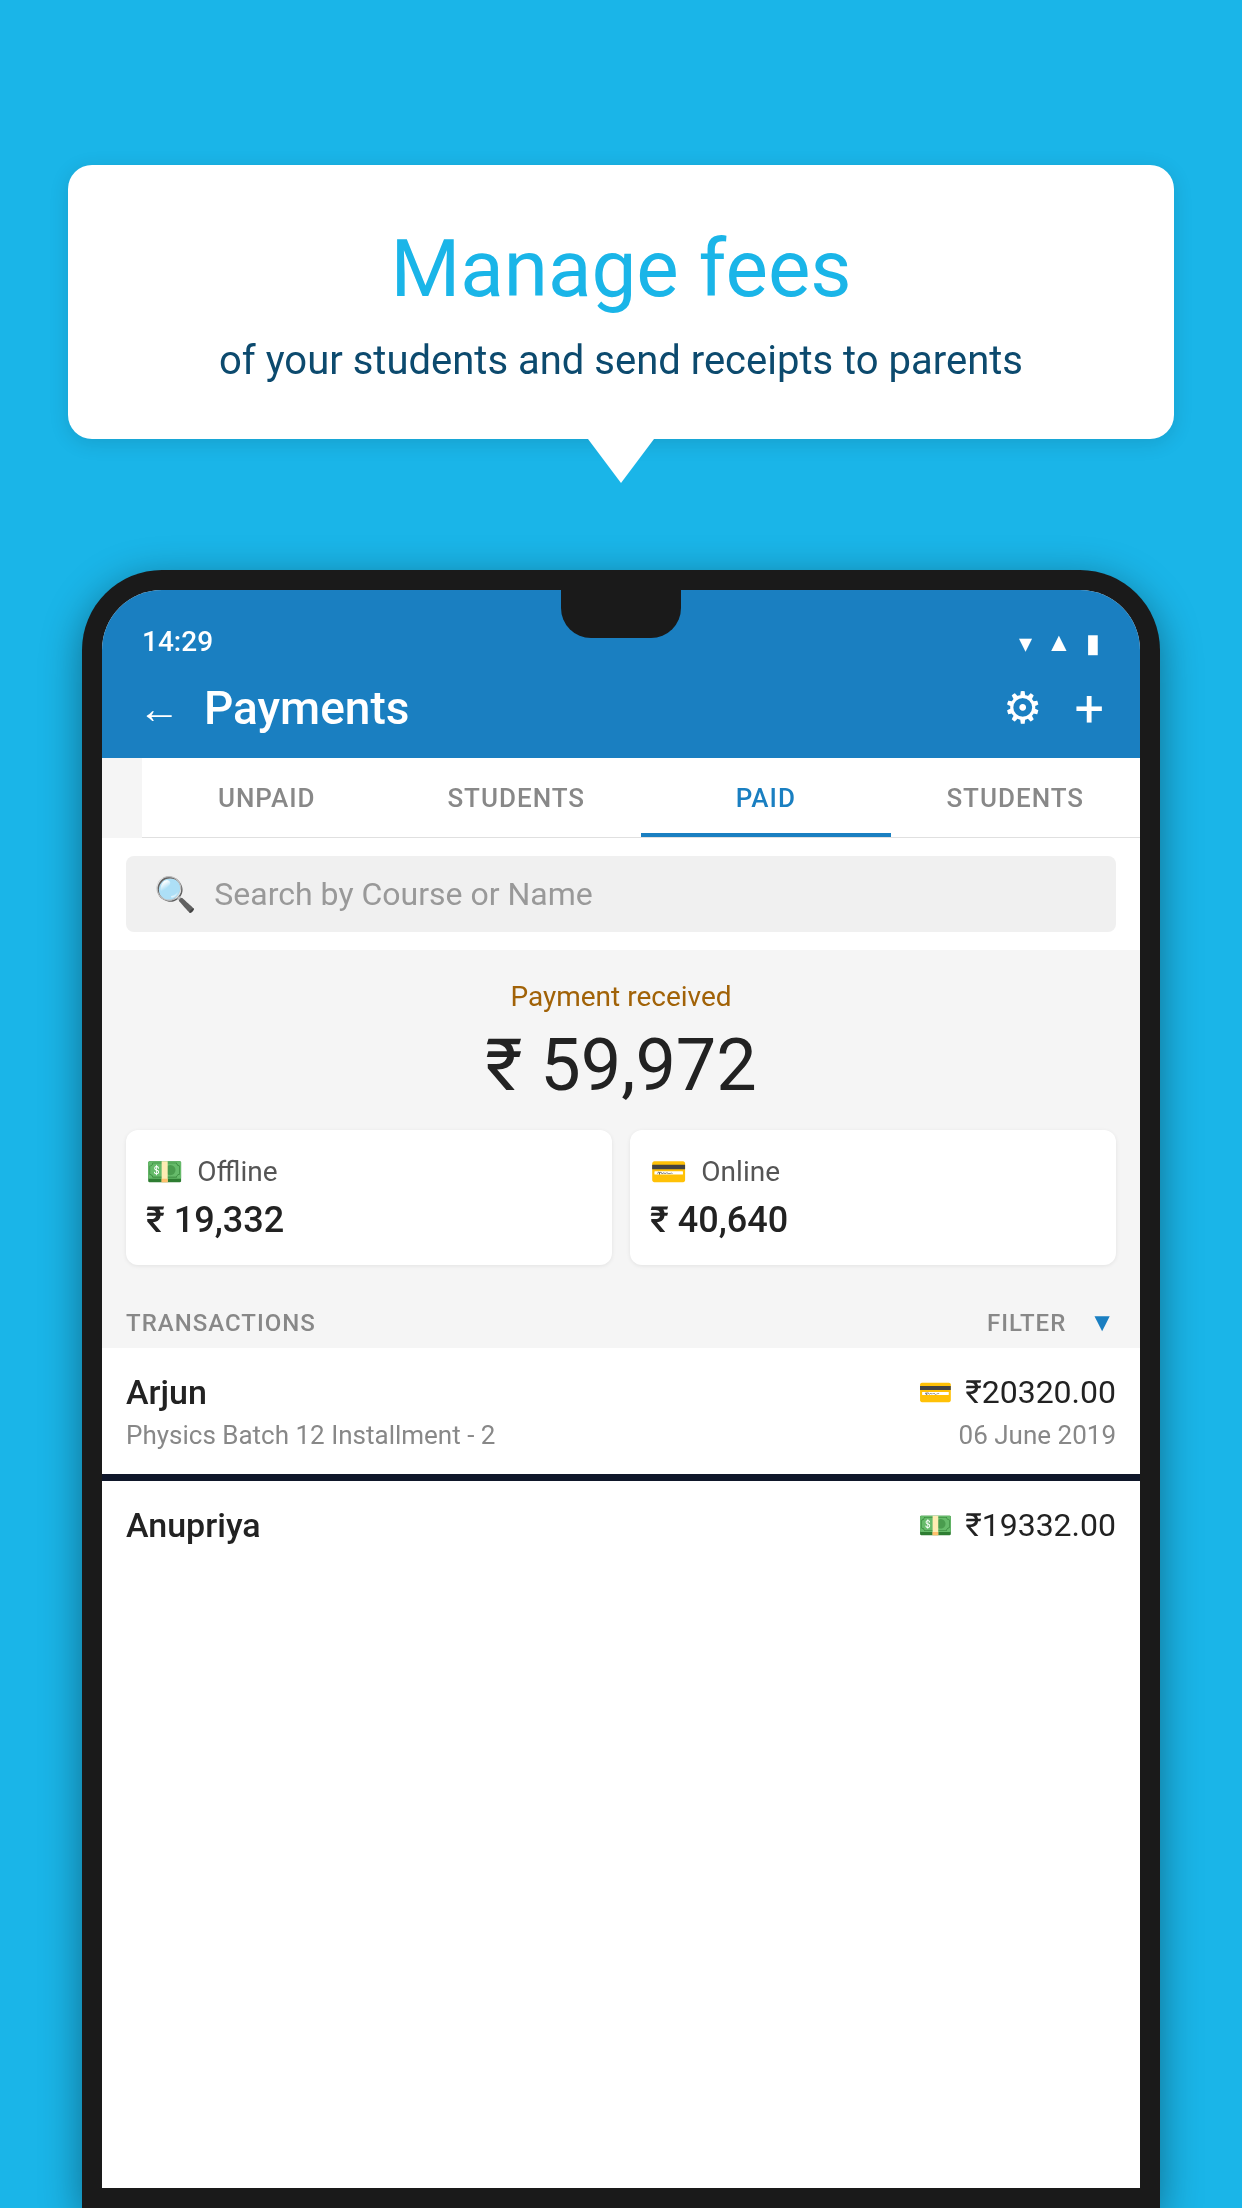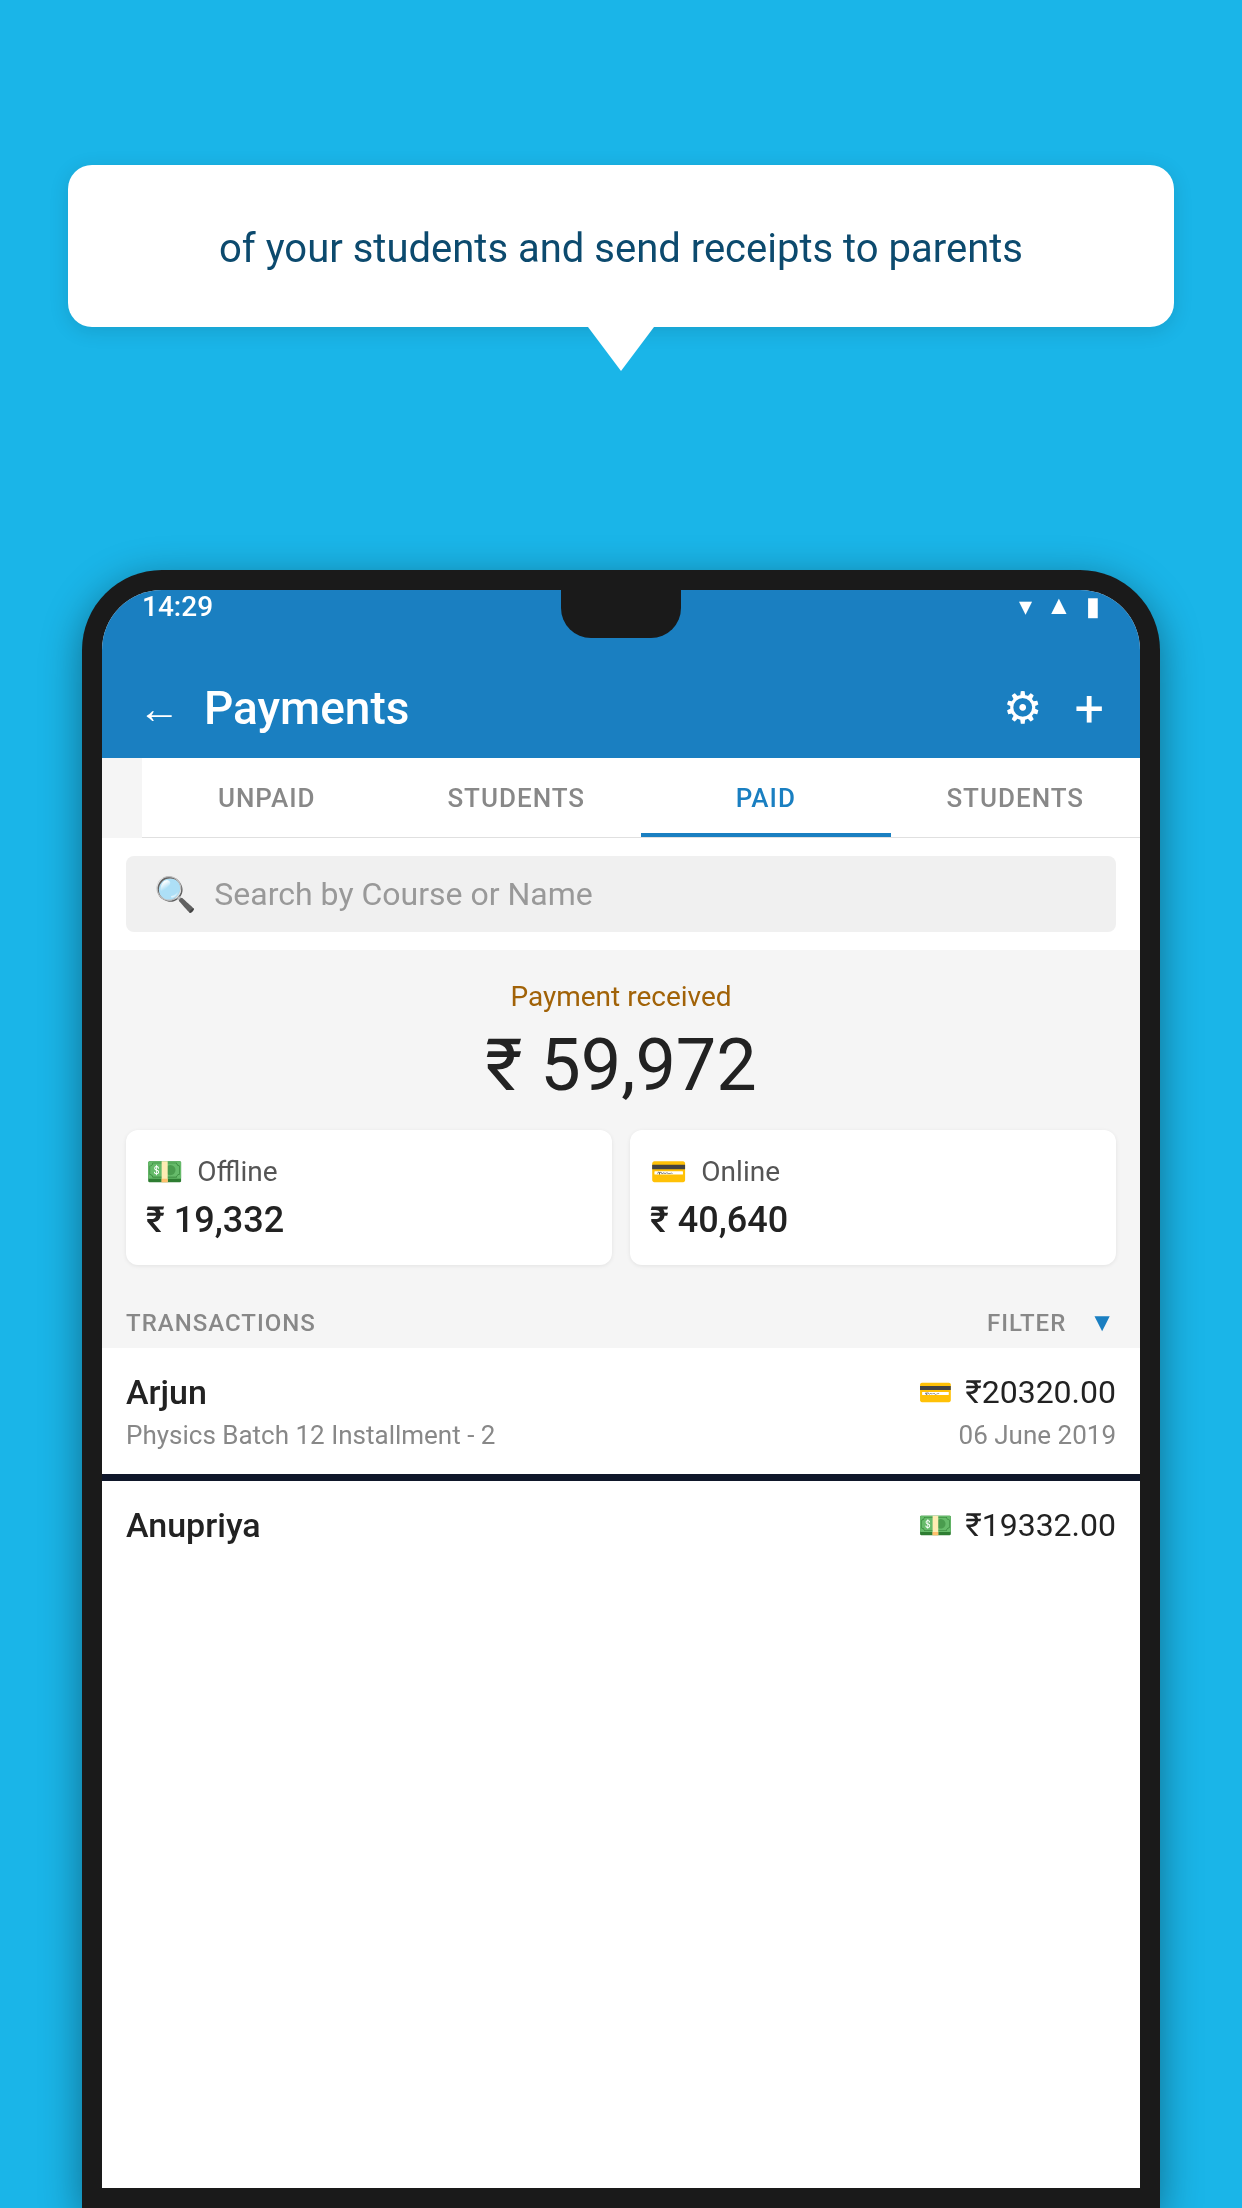--- a/index.html
+++ b/index.html
@@ -74,21 +74,21 @@
       overflow: hidden;
       display: flex;
       flex-direction: column;
     }
 
     
     .status-bar {
       background: #1a7fc1;
       height: 68px;
       display: flex;
-      align-items: flex-start;
+      align-items: flex-end;
       padding: 0 40px;
       position: relative;
       flex-shrink: 0;
     }
 
     .status-time {
       color: white;
       font-size: 28px;
       font-weight: 500;
     }
@@ -366,20 +366,21 @@
       padding: 24px 24px 0;
       background: white;
     }
   </style>
 </head>
 <body>
 
 <div style="position:absolute;top:0;left:0;width:100%;height:100%;background:#1ab5e8;"></div>
 
 <div class="speech-bubble">
+  <div class="speech-bubble-title">Manage fees</div>
   <div class="speech-bubble-subtitle">of your students and send receipts to parents</div>
 </div>
 
 <div class="phone-frame">
   <div class="phone-screen">
 
     <div class="status-bar">
       <span class="status-time">14:29</span>
       <div class="notch"></div>
       <div class="status-icons">

